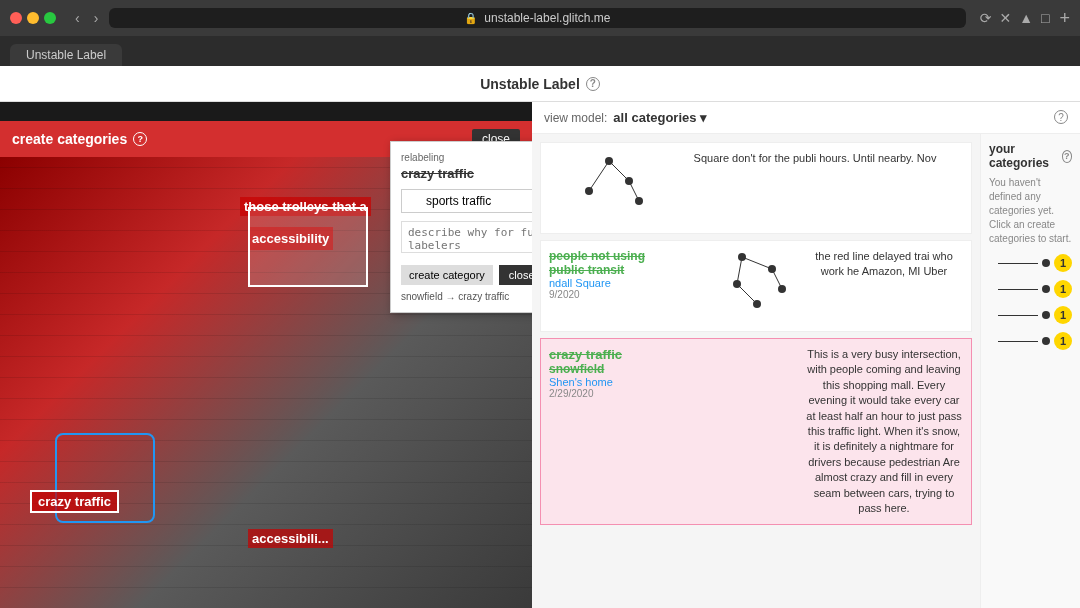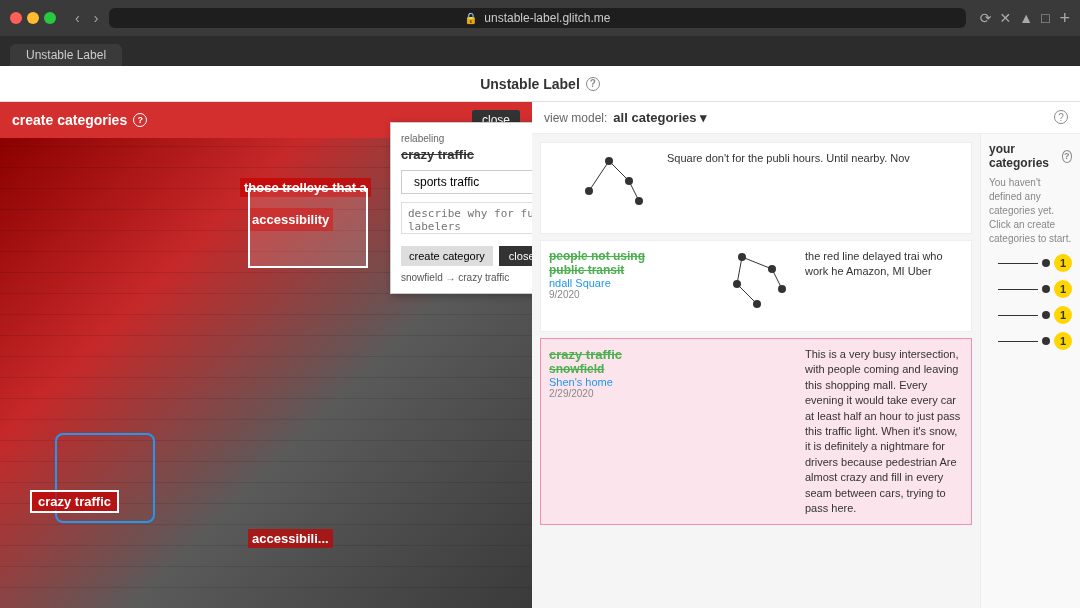--- a/index.html
+++ b/index.html
@@ -22,21 +22,21 @@
     .tab { background: #3a3a3a; border-radius: 6px 6px 0 0; padding: 4px 16px; font-size: 12px; color: #ccc; }
 
     
     .app-header { background: #fff; border-bottom: 1px solid #ddd; padding: 8px 16px; text-align: center; font-size: 14px; font-weight: 600; color: #333; display: flex; align-items: center; justify-content: center; gap: 6px; height: 36px; }
     .app-header .help-icon { color: #888; font-size: 12px; border: 1px solid #888; border-radius: 50%; width: 14px; height: 14px; display: inline-flex; align-items: center; justify-content: center; font-size: 10px; }
 
     
     .main-layout { display: flex; height: calc(608px - 36px - 66px); }
 
     
-    .left-panel { width: 532px; background: #d32f2f; position: relative; overflow: hidden; }
+    .left-panel { width: 532px; background: #d32f2f; position: relative; overflow: hidden; margin-top: 19px; }
     .left-panel-header { display: flex; align-items: center; justify-content: space-between; padding: 8px 12px; }
     .left-panel-title { color: #fff; font-size: 14px; font-weight: 600; display: flex; align-items: center; gap: 6px; }
     .left-panel-title .help-icon { color: #fff; border: 1px solid #fff; border-radius: 50%; width: 14px; height: 14px; display: inline-flex; align-items: center; justify-content: center; font-size: 9px; }
     .close-btn { background: #333; color: #fff; border: none; padding: 3px 10px; font-size: 12px; cursor: pointer; border-radius: 2px; }
 
     
     .bg-image-area { position: absolute; top: 36px; left: 0; right: 0; bottom: 0; }
     .bg-garage { background: linear-gradient(135deg, #8b0000 0%, #c62828 30%, #5a5a5a 60%, #3a3a3a 100%); width: 100%; height: 100%; position: relative; }
     .bg-garage::before { content: ''; position: absolute; inset: 0; background: repeating-linear-gradient(0deg, transparent, transparent 20px, rgba(0,0,0,0.1) 20px, rgba(0,0,0,0.1) 21px); }
 
@@ -46,21 +46,21 @@
     .annotation-accessibility { position: absolute; top: 70px; left: 248px; color: #fff; font-size: 13px; font-weight: 700; background: rgba(200,0,0,0.7); padding: 4px 4px; }
     .annotation-accessibility2 { position: absolute; bottom: 60px; left: 248px; color: #fff; font-size: 13px; font-weight: 700; background: rgba(200,0,0,0.7); padding: 2px 4px; }
     .blue-polygon { position: absolute; bottom: 85px; left: 55px; width: 100px; height: 90px; border: 2px solid #2196f3; border-radius: 8px; background: transparent; }
     .white-box { position: absolute; top: 50px; left: 248px; width: 120px; height: 80px; border: 2px solid #fff; background: rgba(255,255,255,0.15); }
 
     
     .relabeling-popup { position: absolute; top: 20px; left: 390px; width: 190px; background: #fff; border: 1px solid #ccc; box-shadow: 2px 2px 8px rgba(0,0,0,0.3); z-index: 10; padding: 10px; }
     .relabeling-label { font-size: 10px; color: #666; margin-bottom: 3px; }
     .relabeling-original { font-size: 13px; font-weight: 700; color: #333; text-decoration: line-through; margin-bottom: 8px; }
     .relabeling-input-row { display: flex; align-items: center; gap: 4px; margin-bottom: 8px; }
-    .relabeling-input { flex: 1; border: 1px solid #ccc; padding: 4px 12px; font-size: 12px; }
+    .relabeling-input { flex: 1; border: 1px solid #ccc; padding: 4px 24px; font-size: 12px; }
     .relabeling-describe { width: 100%; border: 1px solid #ddd; padding: 4px 6px; font-size: 11px; color: #aaa; height: 32px; resize: none; margin-bottom: 8px; }
     .relabeling-actions { display: flex; gap: 6px; align-items: center; margin-bottom: 6px; }
     .create-category-btn { background: #ddd; border: none; padding: 4px 8px; font-size: 11px; cursor: pointer; }
     .relabeling-close-btn { background: #333; color: #fff; border: none; padding: 4px 10px; font-size: 11px; cursor: pointer; }
     .relabeling-footer { font-size: 10px; color: #555; }
 
     
     .right-panel { flex: 1; background: #f5f5f5; display: flex; flex-direction: column; }
     .right-panel-header { background: #fff; padding: 8px 12px; display: flex; justify-content: space-between; border-bottom: 1px solid #eee; }
     .view-model-label { font-size: 12px; color: #666; }
@@ -74,21 +74,21 @@
 
     
     .cat-card { background: #fff; border: 1px solid #eee; padding: 8px; display: flex; gap: 8px; }
     .cat-card-highlighted { background: #fce4ec; border: 1px solid #f48fb1; }
     .cat-card-label-col { width: 130px; flex-shrink: 0; }
     .cat-label-main { font-size: 14px; font-weight: 700; color: #4caf50; text-decoration: line-through; }
     .cat-label-sub { font-size: 12px; color: #4caf50; text-decoration: line-through; }
     .cat-location { font-size: 11px; color: #2196f3; }
     .cat-date { font-size: 10px; color: #888; }
     .cat-graph { width: 110px; flex-shrink: 0; position: relative; }
-    .cat-description { flex: 1; font-size: 11px; color: #333; line-height: 1.4; }
+    .cat-description { flex: 1; font-size: 11px; color: #333; line-height: 1.4; text-align: center; }
 
     
     .your-categories { width: 100px; padding: 8px; background: #f9f9f9; border-left: 1px solid #eee; flex-shrink: 0; }
     .your-categories-title { font-size: 12px; font-weight: 700; color: #333; display: flex; align-items: center; gap: 4px; margin-bottom: 6px; }
     .your-categories-empty { font-size: 10px; color: #888; line-height: 1.4; margin-bottom: 8px; }
     .badge-row { display: flex; align-items: center; justify-content: flex-end; gap: 4px; margin-bottom: 8px; }
     .badge { background: #ffd600; color: #333; border-radius: 50%; width: 18px; height: 18px; display: flex; align-items: center; justify-content: center; font-size: 11px; font-weight: 700; }
     .category-dot { width: 8px; height: 8px; border-radius: 50%; background: #333; }
     .category-line { width: 40px; height: 1px; background: #333; }
 

